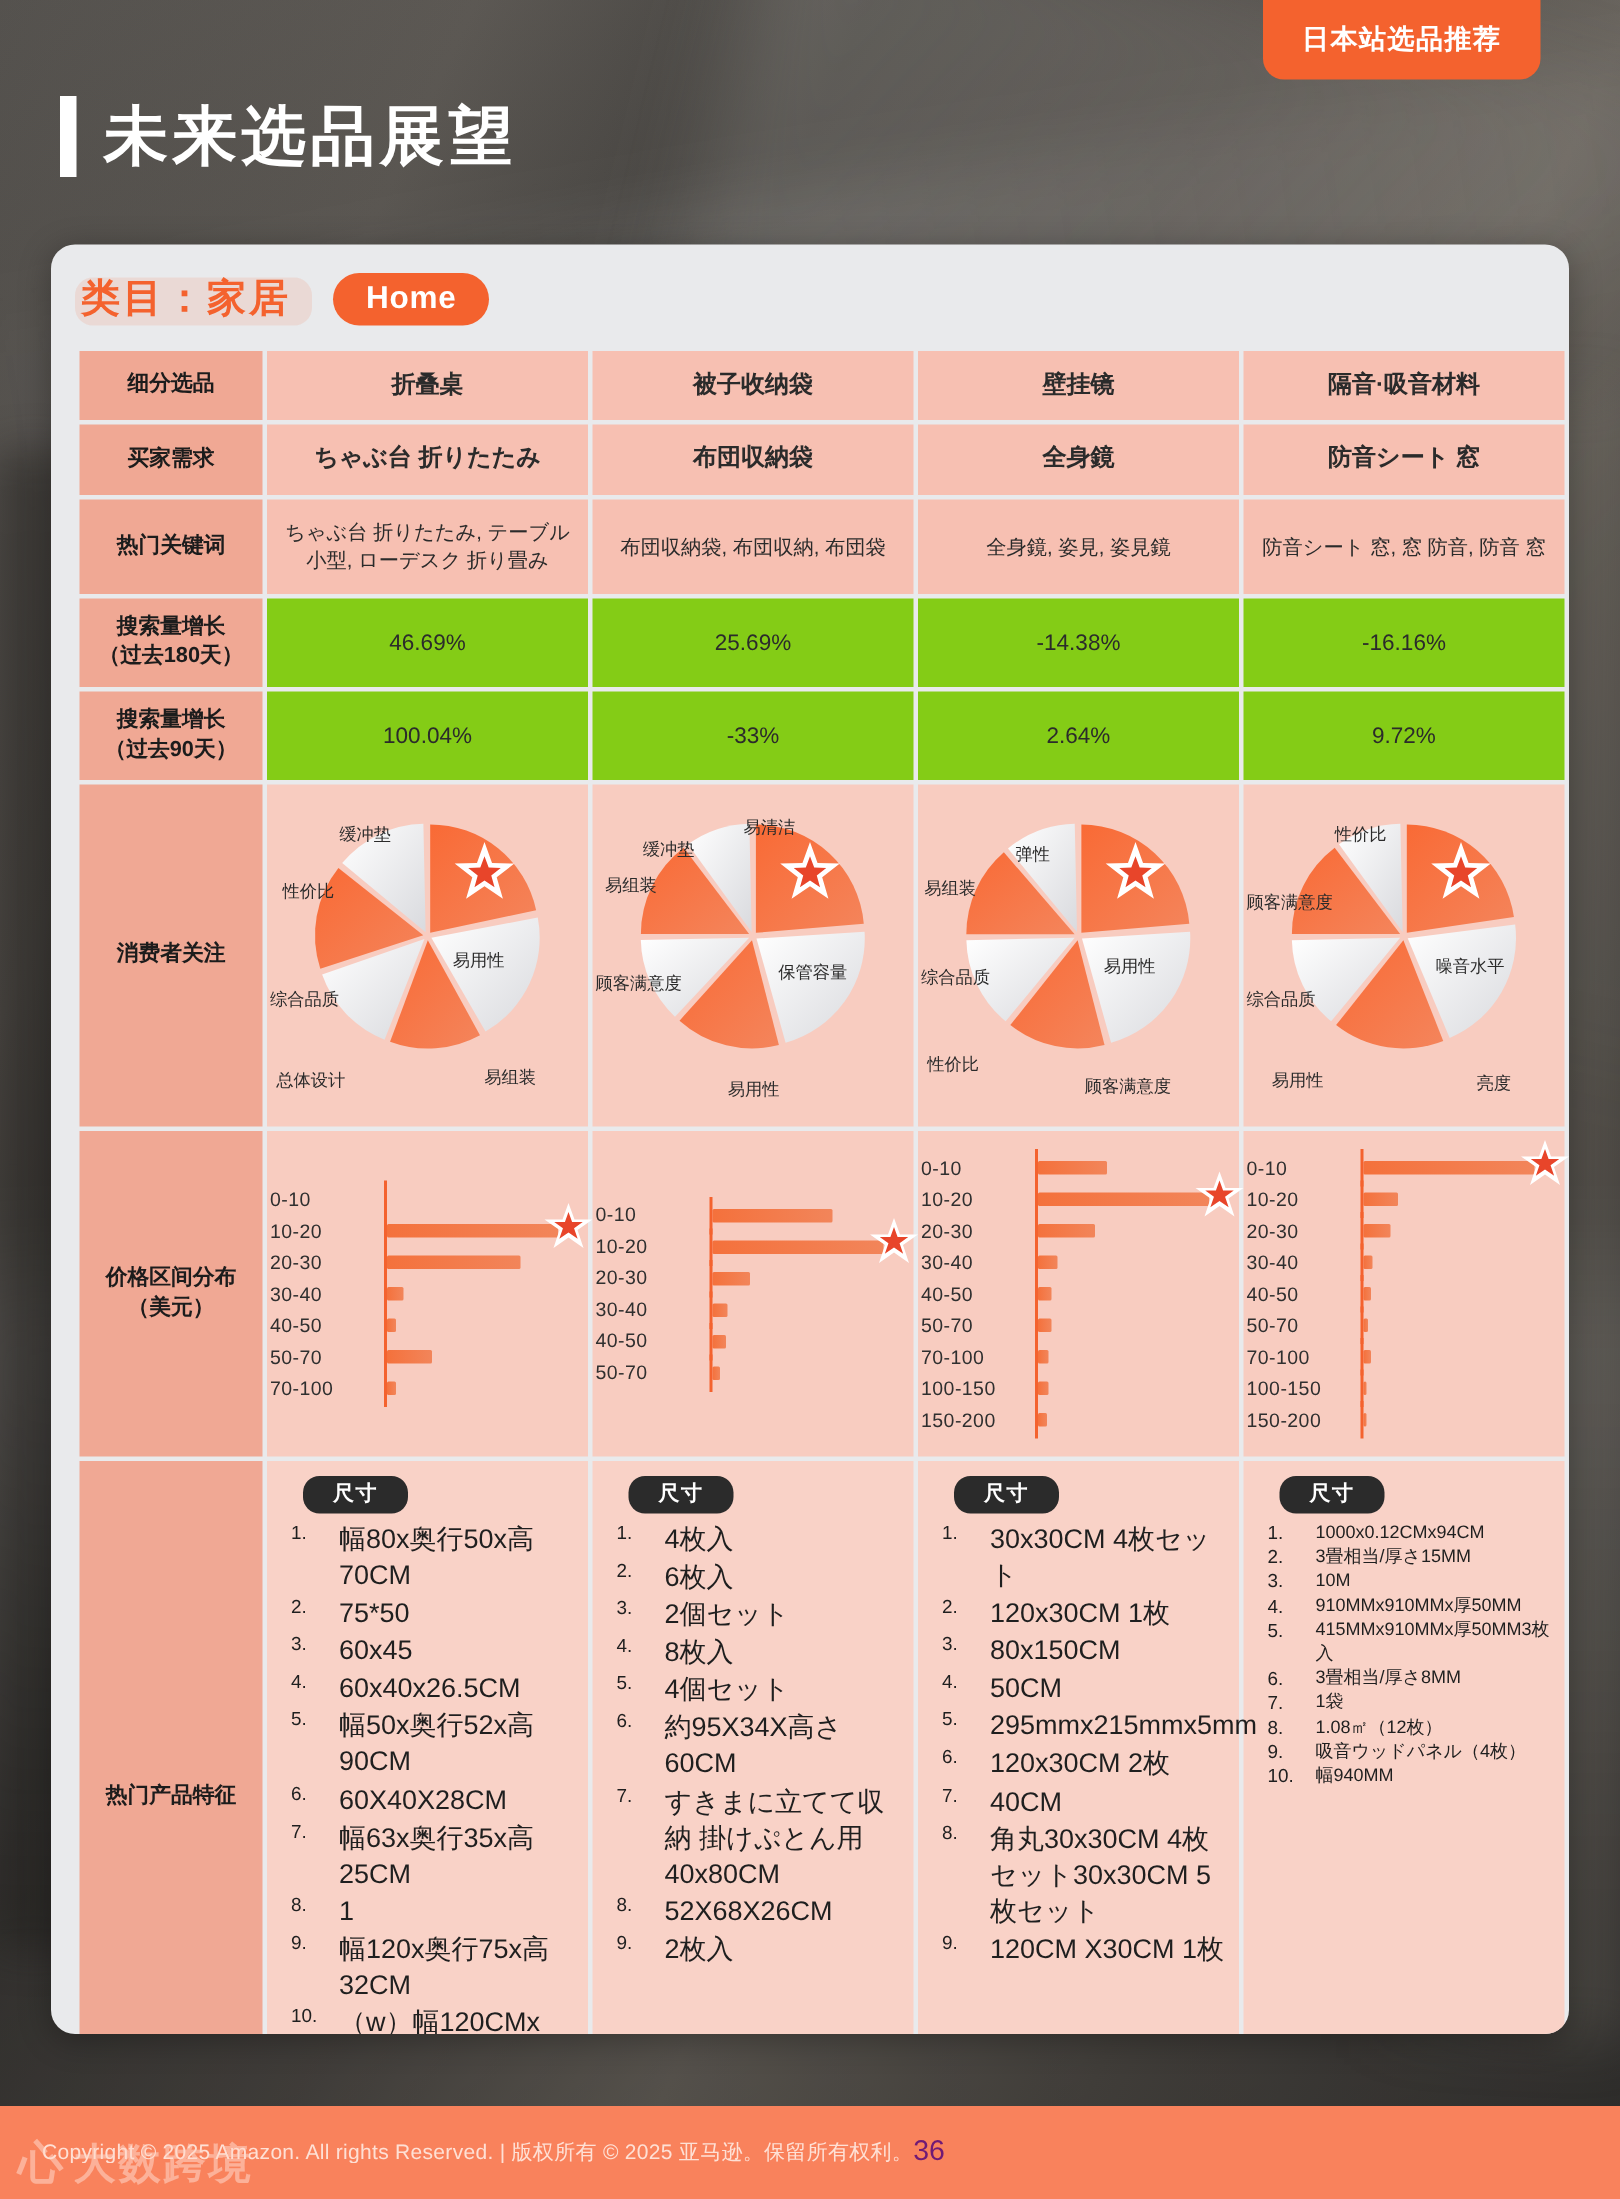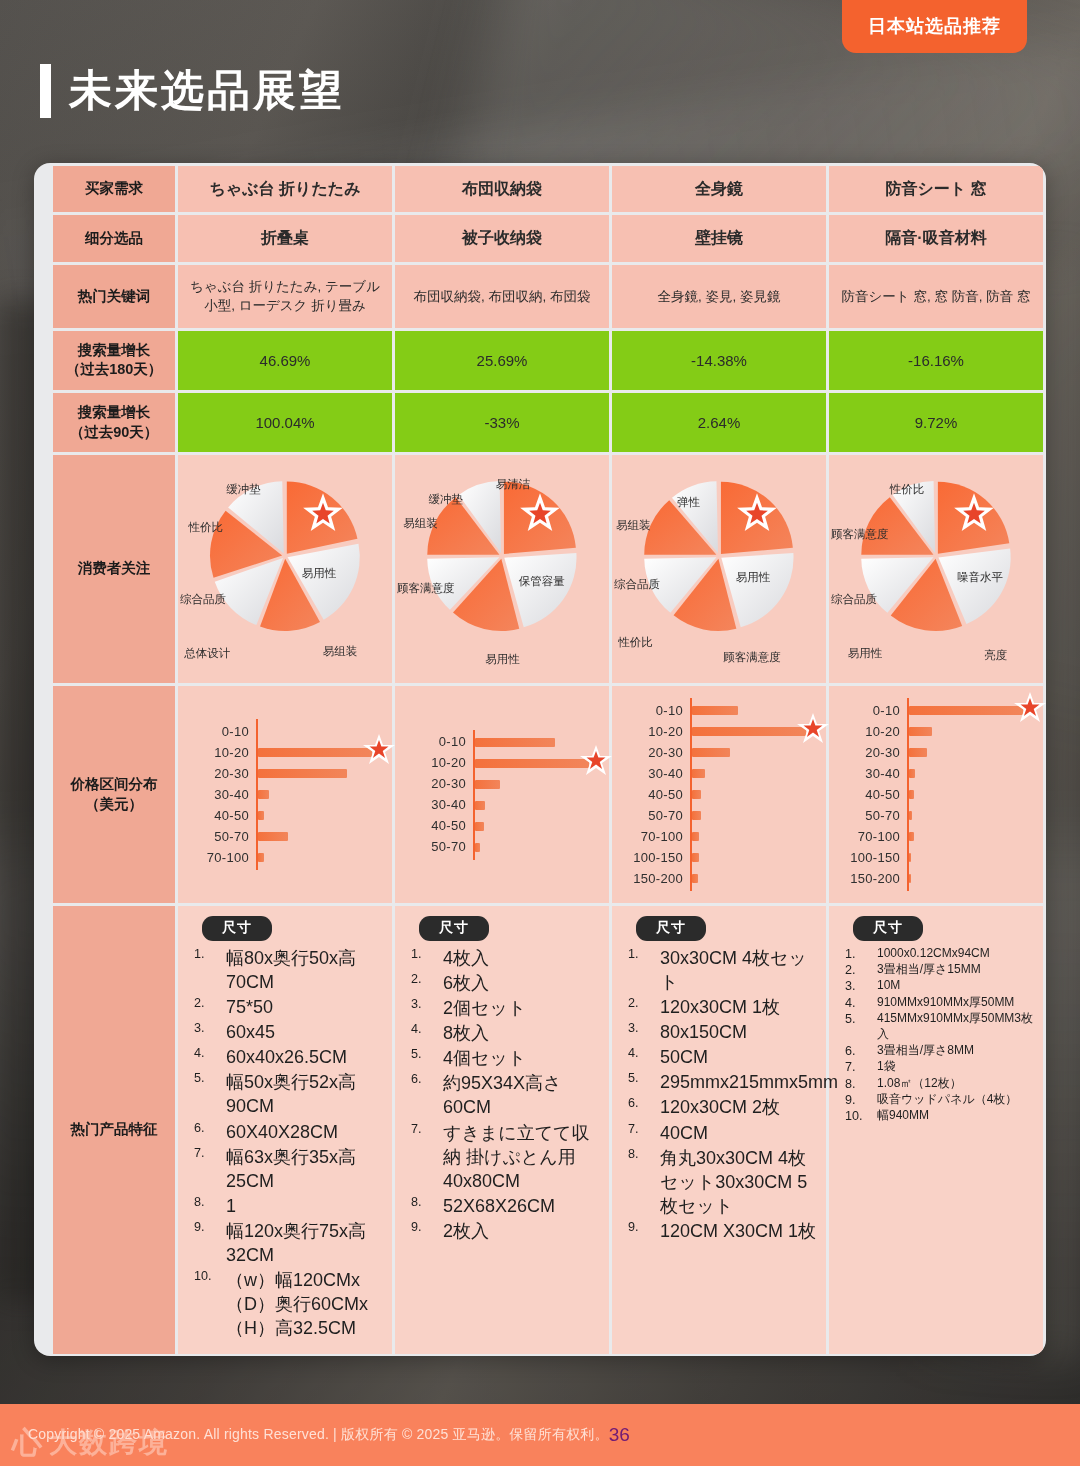--- a/index.html
+++ b/index.html
@@ -123,21 +123,21 @@
   .pie-svg { display:block; margin: 0 auto; }
   .pie-lbl {
     position: absolute; font-size: 11.5px; color: #2b2b2b; white-space: nowrap;
     font-weight: 500;
   }
 
   
   .bars-wrap { position: relative; padding: 6px 4px 6px 0; }
   .bar-row { display: flex; align-items: center; height: 21px; }
   .bar-cat {
-    width: 76px; text-align: right; padding-right: 7px;
+    width: 76px; text-align: left; padding-right: 7px;
     font-size: 13px; color: #2f2f2f; letter-spacing: .3px;
   }
   .bar-track { flex: 1; position: relative; height: 100%; display:flex; align-items:center; }
   .bar-axis {
     position: absolute; left: 0; top: -2px; bottom: -2px; width: 2px; background: #F4622E;
   }
   .bar-fill {
     height: 9px; background: linear-gradient(90deg,#F4713C,#F2855A);
     border-radius: 1px; margin-left: 2px;
   }
@@ -216,45 +216,49 @@
 
 <div class="top-badge">日本站选品推荐</div>
 
 <div class="page-title-wrap">
   <div class="title-bar"></div>
   <div class="page-title">未来选品展望</div>
 </div>
 
 <div class="card">
 
+  <div class="cat-row">
+    <div class="cat-label">类目：家居</div>
+    <div class="cat-pill">Home</div>
+  </div>
 
   <table class="matrix">
     <colgroup>
       <col style="width:122px">
         <col style="width:214px">
         <col style="width:214px">
         <col style="width:214px">
         <col style="width:214px">
     </colgroup>
     <tbody>
 
       <tr>
+        <td class="lbl">细分选品</td>
+        <td class="cell hdr">折叠桌</td>
+        <td class="cell hdr">被子收纳袋</td>
+        <td class="cell hdr">壁挂镜</td>
+        <td class="cell hdr">隔音·吸音材料</td>
+      </tr>
+
+      <tr>
         <td class="lbl">买家需求</td>
         <td class="cell hdr">ちゃぶ台 折りたたみ</td>
         <td class="cell hdr">布団収納袋</td>
         <td class="cell hdr">全身鏡</td>
         <td class="cell hdr">防音シート 窓</td>
-      </tr>
-
-      <tr>
-        <td class="lbl">细分选品</td>
-        <td class="cell hdr">折叠桌</td>
-        <td class="cell hdr">被子收纳袋</td>
-        <td class="cell hdr">壁挂镜</td>
-        <td class="cell hdr">隔音·吸音材料</td>
       </tr>
 
       <tr>
         <td class="lbl">热门关键词</td>
         <td class="cell kw">ちゃぶ台 折りたたみ, テーブル 小型, ローデスク 折り畳み</td>
         <td class="cell kw">布団収納袋, 布団収納, 布団袋</td>
         <td class="cell kw">全身鏡, 姿見, 姿見鏡</td>
         <td class="cell kw">防音シート 窓, 窓 防音, 防音 窓</td>
       </tr>
 

